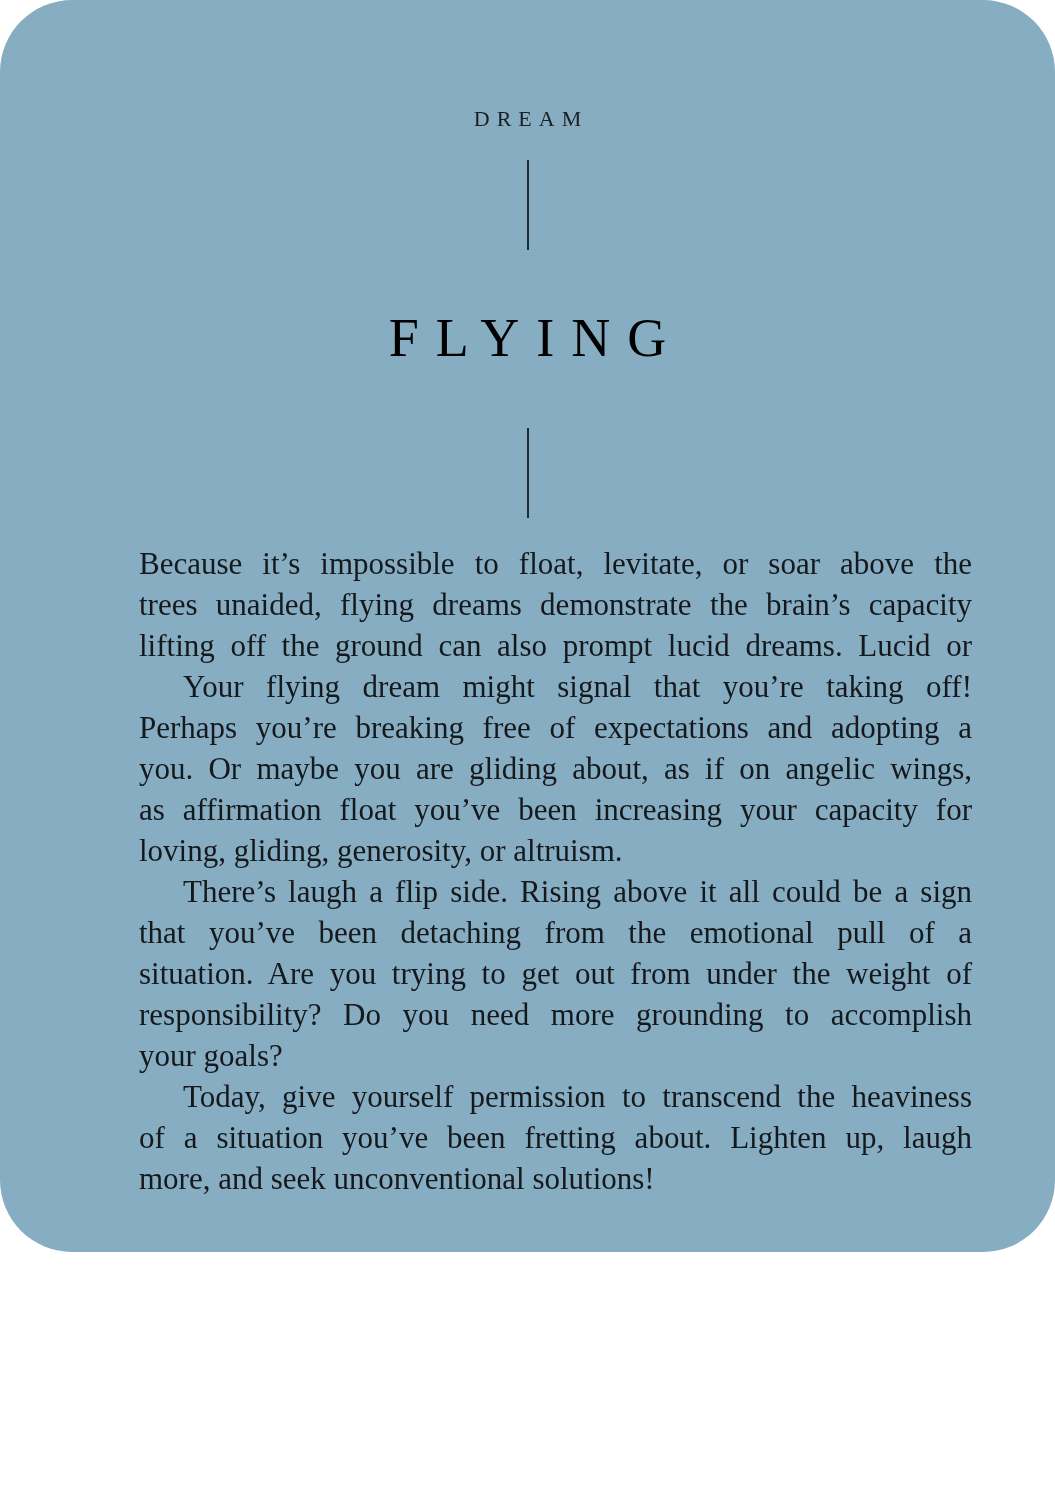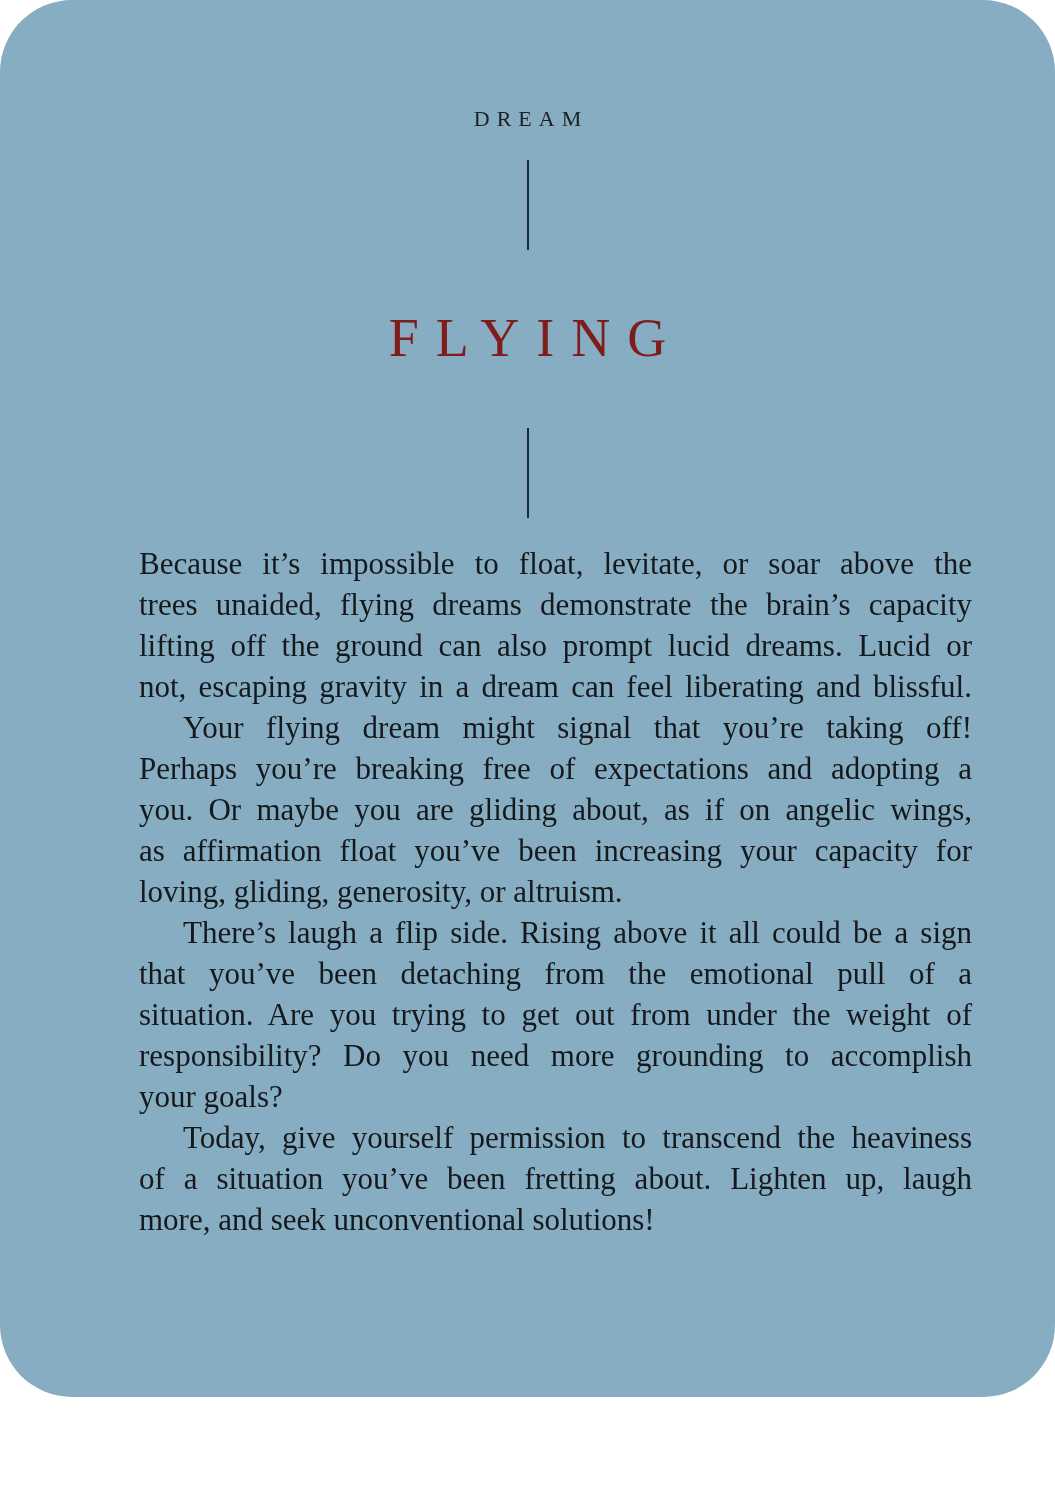--- a/index.html
+++ b/index.html
@@ -1,35 +1,35 @@
 <!DOCTYPE html>
 <html><head>
   <meta charset="utf-8">
   <style>
     html, body { margin: 0; padding: 0; background: #ffffff; }
     body { width: 1055px; height: 1500px; position: relative; overflow: hidden; }
     .card {
-      position: absolute; left: 0; top: 0; width: 1055px; height: 1397px;
+      position: absolute; left: 0; top: 0; width: 1055px; height: 1252px;
       background: #86adc2; border-radius: 72px;
     }
     .eyebrow {
       position: absolute; left: 0; width: 1055px; top: 104px; text-align: center;
       font-family: "Liberation Serif", "DejaVu Serif", serif;
       font-size: 22px; letter-spacing: 7px; color: #1c1f22; line-height: 30px;
       padding-left: 7px; box-sizing: border-box;
     }
     .rule {
       position: absolute; left: 527px; width: 1.5px; background: #1c2a33;
     }
     .rule-top { top: 160px; height: 90px; }
     .rule-bottom { top: 428px; height: 90px; }
     .title {
       position: absolute; left: 0; width: 1055px; top: 306px; text-align: center;
       font-family: "Liberation Serif", "DejaVu Serif", serif;
-      font-size: 54px; letter-spacing: 17px; color: #7f1d1d; line-height: 64px;
+      font-size: 54px; letter-spacing: 17px; color: #000000; line-height: 64px;
       padding-left: 17px; box-sizing: border-box;
     }
     .body {
       position: absolute; left: 111px; width: 833px; top: 543px;
       font-family: "Liberation Serif", "DejaVu Serif", serif;
       font-size: 31px; line-height: 41px; color: #16191c; margin-left: 28px;
     }
     .line {
       display: block; text-align: justify; text-align-last: justify;
       white-space: nowrap; height: 41px; overflow: visible;
@@ -46,21 +46,20 @@
   <div class="rule rule-top"></div>
   <div class="title">FLYING</div>
   <div class="rule rule-bottom"></div>
 
   <div class="body">
 
     <div>
       <div class="line"><span>Because it’s impossible to float, levitate, or soar above the</span></div>
       <div class="line"><span>trees unaided, flying dreams demonstrate the brain’s capacity</span></div>
       <div class="line"><span>lifting off the ground can also prompt lucid dreams. Lucid or</span></div>
-      <div class="line"><span>not, escaping gravity in a dream can feel liberating and blissful.</span></div>
     </div>
 
     <div>
       <div class="line indent"><span>Your flying dream might signal that you’re taking off!</span></div>
       <div class="line"><span>Perhaps you’re breaking free of expectations and adopting a</span></div>
       <div class="line"><span>you. Or maybe you are gliding about, as if on angelic wings,</span></div>
       <div class="line"><span>as affirmation float you’ve been increasing your capacity for</span></div>
       <div class="line last"><span>loving, gliding, generosity, or altruism.</span></div>
     </div>
 

